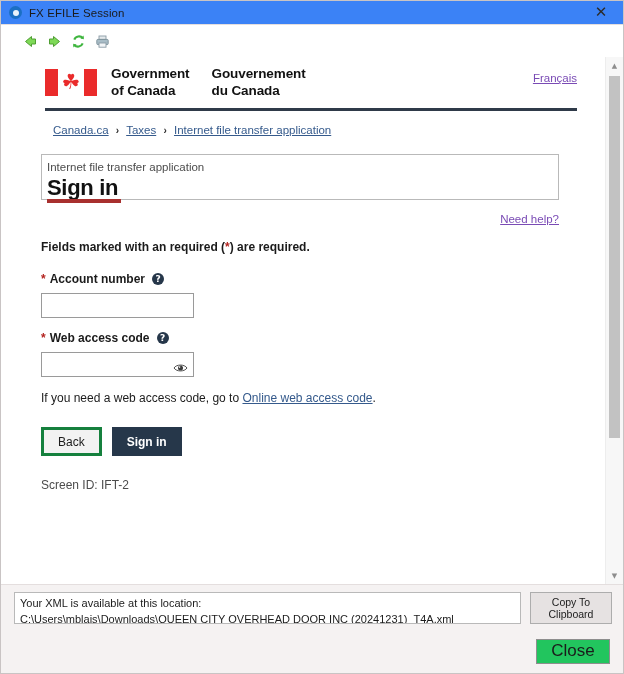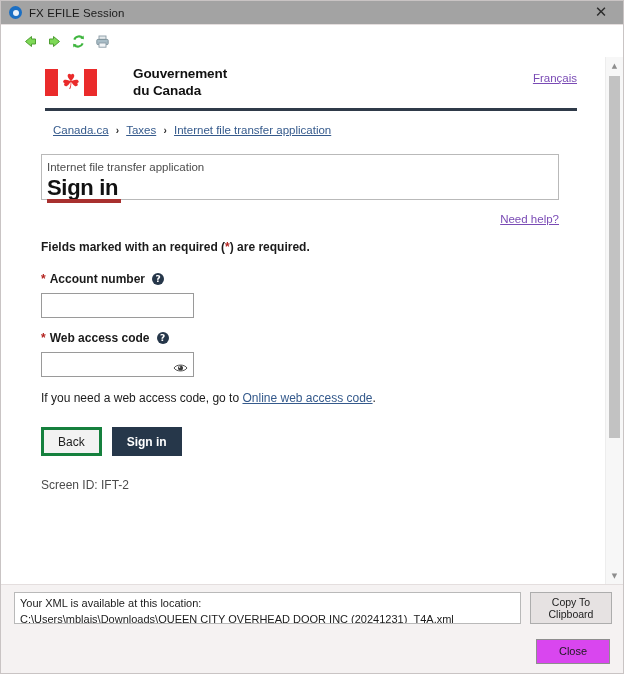--- a/index.html
+++ b/index.html
@@ -25,21 +25,21 @@
     border: 1px solid #c9c4c4;
     box-sizing: border-box;
     display: flex;
     flex-direction: column;
   }
 
   
   #title-bar {
     height: 15px;
     min-height: 24px;
-    background: #a3a3a3;
+    background: #3b82f6;
     border-bottom: 1px solid #e4dede;
     display: flex;
     align-items: center;
     padding: 0 2px 0 8px;
     box-sizing: border-box;
   }
   #title-bar .app-icon {
     width: 13px; height: 13px;
     border-radius: 50%;
     background: #1b6fc4;
@@ -476,23 +476,23 @@
     display: flex;
     align-items: center;
     justify-content: flex-end;
     padding-right: 13px;
     box-sizing: border-box;
     background: #f5f2f2;
   }
   #close-button {
     width: 74px;
     height: 25px;
-    background: #d946ef;
+    background: #22c55e;
     border: 1px solid #8e8e8e;
-    font-size: 11px;
+    font-size: 17px;
     color: #1b1b1b;
     display: inline-flex;
     align-items: center;
     justify-content: center;
     cursor: pointer;
     font-family: "Liberation Sans", sans-serif;
   }
 </style>
 </head>
 <body>
@@ -540,20 +540,24 @@
       <div id="page-scroll-area">
         <div id="page-content">
 
           <div id="goc-banner">
             <div id="goc-wordmark">
               <div class="flag">
                 <div class="bar left"></div>
                 <div class="bar right"></div>
                 <div class="leaf">☘</div>
               </div>
+              <div class="wordmark-col">
+                <div>Government</div>
+                <div>of Canada</div>
+              </div>
               <div class="wordmark-col fr">
                 <div>Gouvernement</div>
                 <div>du Canada</div>
               </div>
             </div>
             <div id="lang-toggle">Français</div>
           </div>
 
           <div id="breadcrumb">
             <a>Canada.ca</a>

